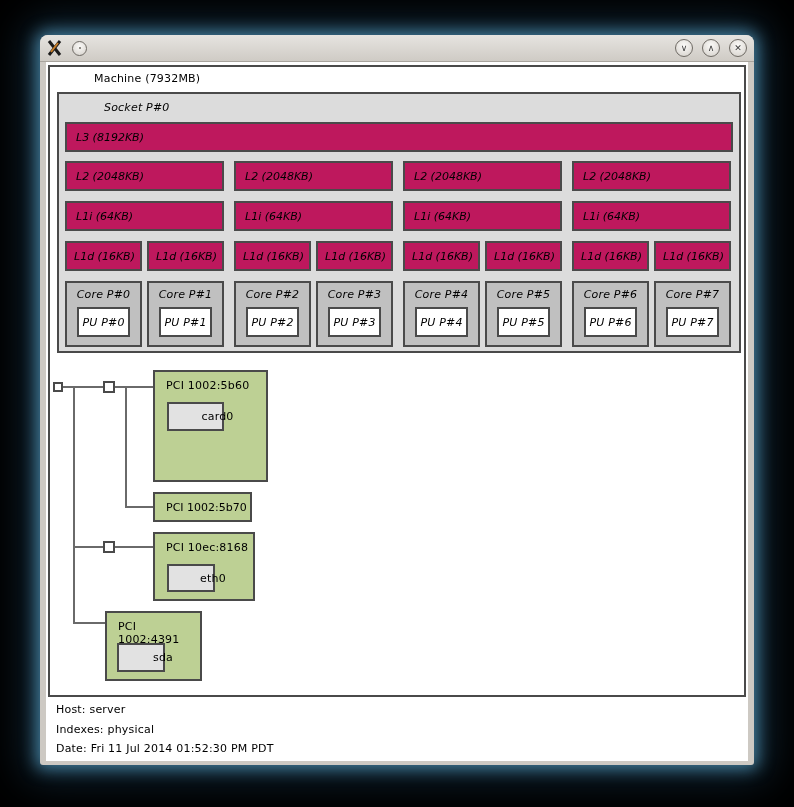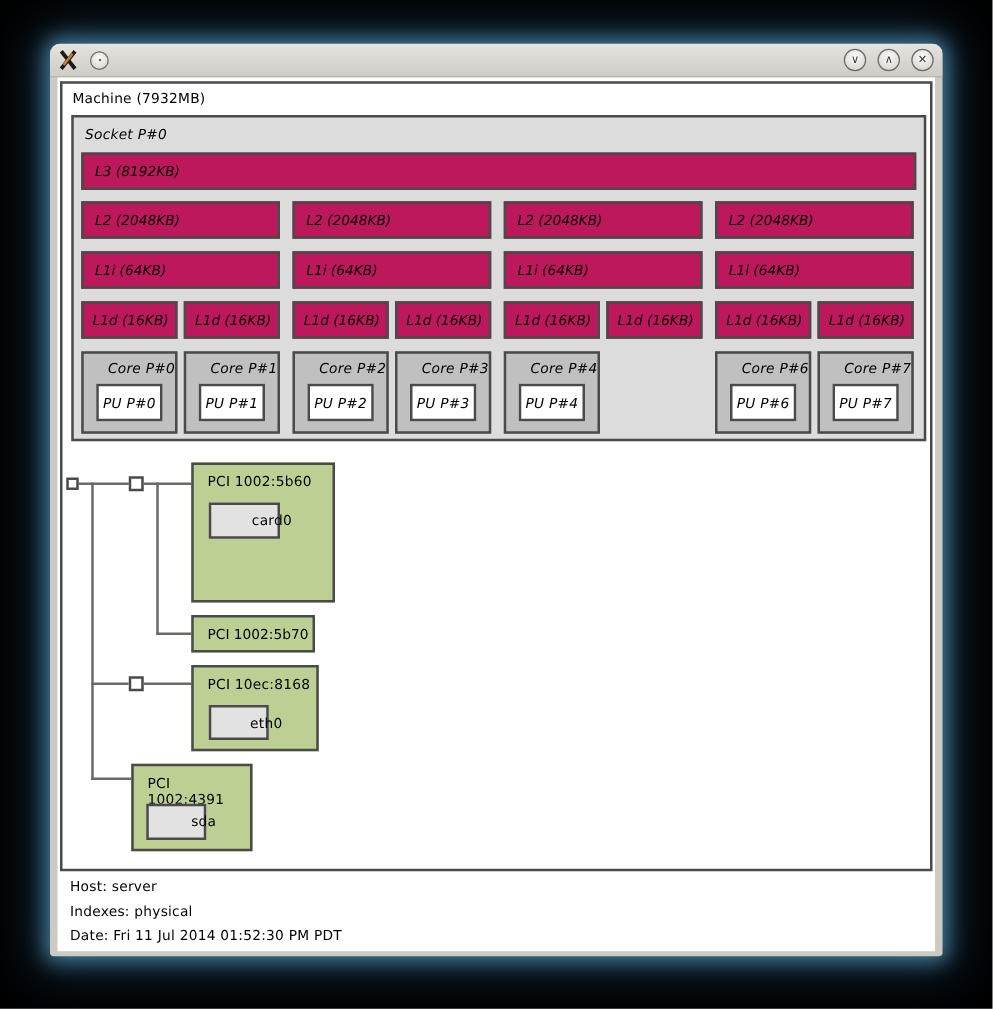--- a/index.html
+++ b/index.html
@@ -26,26 +26,26 @@
   }
   .menu-btn{width:15px;height:15px;margin-left:8px;}
   .menu-dot{width:2px;height:2px;background:#6f6b65;border-radius:50%;}
   .content{
     position:absolute;left:6px;right:6px;top:27px;bottom:4px;background:#fff;
   }
   .machine{
     position:absolute;left:2px;top:3px;width:698px;height:632px;box-sizing:border-box;
     border:2px solid #4a4a4a;background:#fff;
   }
-  .lbl{position:absolute;white-space:nowrap;letter-spacing:.2px;}
+  .lbl{position:absolute;white-space:nowrap;letter-spacing:.2px;margin-left:36px;}
   .box{position:absolute;box-sizing:border-box;border:2px solid #4a4a4a;}
   .socket{background:#dcdcdc;font-style:italic;}
   .whitebox{background:#be185d;display:flex;align-items:center;padding-left:9px;}
   .corebox{background:#c0c0c0;}
-  .core-lbl{position:absolute;left:0;right:0;top:5px;text-align:right;letter-spacing:.2px;}
+  .core-lbl{position:absolute;left:0;right:0;top:5px;text-align:center;letter-spacing:.2px;}
   .pu{background:#fff;display:flex;align-items:center;justify-content:center;letter-spacing:.2px;}
   .pci{background:#bdd094;}
   .pci-lbl{position:absolute;left:11px;top:7px;letter-spacing:.2px;}
   .pci-center{display:flex;align-items:center;padding-left:11px;}
   .dev{background:#e2e2e2;display:flex;align-items:center;justify-content:center;letter-spacing:.2px;padding-left:44px;}
   .sq{position:absolute;box-sizing:border-box;width:10px;height:10px;border:2px solid #4a4a4a;background:#fff;}
   .sq12{width:12px;height:12px;}
   .tline{position:absolute;background:#6a6a6a;}
   .legend-line{position:absolute;left:10px;letter-spacing:.2px;}
   .appicon{width:17px;height:16px;}
@@ -162,20 +162,26 @@
           <div class="box pu" style="left:10px;top:24px;width:53px;height:30px">
               <span>PU P#3</span>
             </div>
         </div>
         <div class="box corebox" style="left:344px;top:187px;width:77px;height:66px">
           <span class="core-lbl">Core P#4</span>
           <div class="box pu" style="left:10px;top:24px;width:53px;height:30px">
               <span>PU P#4</span>
             </div>
         </div>
+        <div class="box corebox" style="left:426px;top:187px;width:77px;height:66px">
+          <span class="core-lbl">Core P#5</span>
+          <div class="box pu" style="left:10px;top:24px;width:53px;height:30px">
+              <span>PU P#5</span>
+            </div>
+        </div>
         <div class="box corebox" style="left:513px;top:187px;width:77px;height:66px">
           <span class="core-lbl">Core P#6</span>
           <div class="box pu" style="left:10px;top:24px;width:53px;height:30px">
               <span>PU P#6</span>
             </div>
         </div>
         <div class="box corebox" style="left:595px;top:187px;width:77px;height:66px">
           <span class="core-lbl">Core P#7</span>
           <div class="box pu" style="left:10px;top:24px;width:53px;height:30px">
               <span>PU P#7</span>

